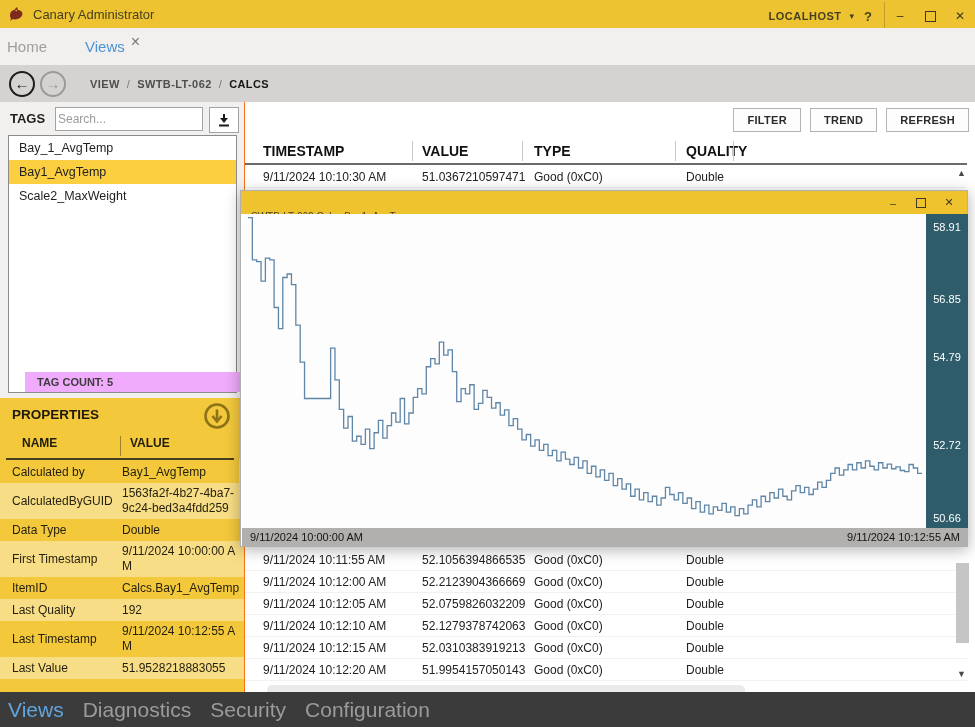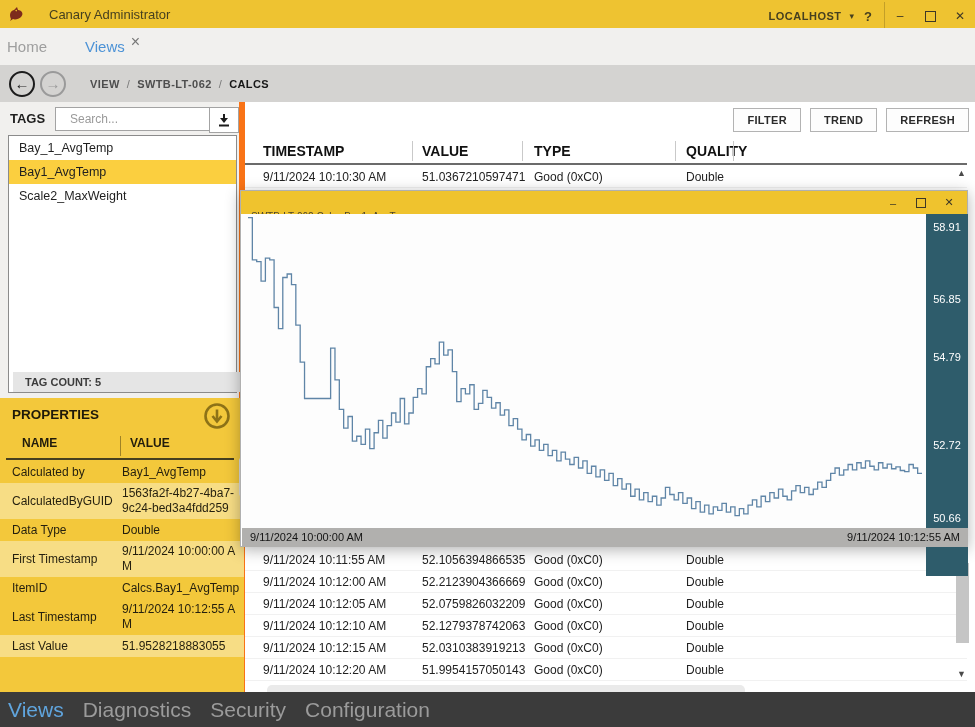--- a/index.html
+++ b/index.html
@@ -1,21 +1,21 @@
 <!DOCTYPE html>
 <html><head>
 <meta charset="utf-8">
 <style>
   html,body{margin:0;padding:0;background:#888;}
   .frame{position:relative;width:975px;height:727px;overflow:hidden;background:#fff;
          font-family:"Liberation Sans",sans-serif;-webkit-font-smoothing:antialiased;}
   
   .titlebar{position:absolute;left:0;top:0;width:975px;height:28px;background:#eec331;
             display:flex;align-items:center;}
-  .app-title{font-size:13px;color:#46401f;margin-left:24px;}
+  .app-title{font-size:13px;color:#46401f;margin-left:8px;}
   .tb-right{position:absolute;right:0;top:0;height:32px;display:flex;align-items:center;}
   .host{font-size:11px;font-weight:bold;color:#46401f;letter-spacing:.5px;}
   .caret{font-size:9px;color:#46401f;margin:0 10px 0 8px;cursor:pointer;}
   .help{font-size:13px;font-weight:bold;color:#46401f;margin-right:12px;cursor:pointer;}
   .tb-div{width:1px;height:28px;background:rgba(0,0,0,.18);}
   .winbtn{width:30px;height:28px;display:flex;align-items:center;justify-content:center;
           font-size:12px;color:#3e3826;cursor:pointer;}
   .maxbox{width:9px;height:9px;border:1.5px solid #3e3826;}
   .logo{margin-left:8px;display:flex;align-items:center;}
   
@@ -30,33 +30,33 @@
             display:flex;align-items:center;}
   .navbtn{width:26px;height:26px;border-radius:50%;display:flex;align-items:center;justify-content:center;
           font-size:15px;font-weight:bold;box-sizing:border-box;cursor:pointer;background:transparent;}
   .navbtn.back{border:2px solid #1c1c1c;color:#1c1c1c;margin-left:9px;}
   .navbtn.fwd{border:2px solid #9a9a9a;color:#9a9a9a;margin-left:5px;}
   .crumbs{margin-left:24px;font-size:11px;font-weight:bold;color:#4e4e4e;letter-spacing:.4px;}
   .crumb-sep{color:#7a7a7a;margin:0 7px;font-weight:normal;}
   .crumb-last{color:#161616;}
   
   .sidebar{position:absolute;left:0;top:102px;width:245px;height:590px;background:#f1f0ee;
-           border-right:6px solid #f97316;box-sizing:border-box;}
+           border-right:1px solid #f97316;box-sizing:border-box;}
   .tags-row{position:absolute;left:0;top:5px;width:245px;height:26px;}
   .tags-label{position:absolute;left:10px;top:4px;font-size:13px;font-weight:bold;color:#1e1e1e;}
   .search-input{position:absolute;left:55px;top:0;width:142px;height:22px;border:1px solid #a3a3a3;
-                font-size:12px;padding:0 14px;color:#333;background:#fff;outline:none;}
+                font-size:12px;padding:0 2px;color:#333;background:#fff;outline:none;}
   .search-input::placeholder{color:#9a9a9a;}
   .import-btn{position:absolute;left:209px;top:0;width:28px;height:24px;border:1px solid #a3a3a3;
               background:#fff;display:flex;align-items:center;justify-content:center;cursor:pointer;}
   .listbox{position:absolute;left:8px;top:33px;width:229px;height:258px;background:#fff;
            border:1px solid #8b8b8b;box-sizing:border-box;}
   .tag-item{height:24px;line-height:24px;font-size:12.5px;color:#1f1f1f;padding-left:10px;cursor:pointer;}
   .tag-item.selected{background:#fbcf3f;}
-  .tag-count{position:absolute;left:4px;bottom:0;width:100%;height:20px;background:#e5e5e5;
+  .tag-count{position:absolute;left:16px;bottom:0;width:100%;height:20px;background:#f0abfc;
              font-size:11px;font-weight:bold;color:#3c3c3c;line-height:20px;padding-left:12px;box-sizing:border-box;}
   
   .props{position:absolute;left:0;top:296px;width:244px;height:294px;background:#f3c83b;}
   .props-title{position:absolute;left:12px;top:9px;font-size:13.5px;font-weight:bold;color:#1f1a09;}
   .props-collapse{position:absolute;left:203px;top:4px;width:28px;height:28px;cursor:pointer;}
   .props-header{position:absolute;left:0;top:38px;width:244px;height:20px;font-size:12px;font-weight:bold;color:#211c0c;}
   .ph-name{position:absolute;left:22px;}
   .ph-value{position:absolute;left:130px;}
   .props-vdiv{position:absolute;left:120px;top:38px;width:1px;height:20px;background:rgba(0,0,0,.35);}
   .props-underline{position:absolute;left:6px;top:60px;width:228px;height:2px;background:#46401f;}
@@ -86,21 +86,21 @@
   
   .popup{position:absolute;left:240px;top:190px;width:728px;height:357px;background:#fff;
          border:1px solid #b0b0b0;box-sizing:border-box;box-shadow:0 3px 14px rgba(0,0,0,.3);}
   .popup-title{position:absolute;left:0;top:0;width:100%;height:23px;background:#efc32e;}
   .popup-title-text{position:absolute;left:10px;top:20px;font-size:10px;color:#4a432a;}
   .popup-controls{position:absolute;right:4px;top:0;height:23px;display:flex;}
   .pwbtn{width:28px;height:23px;display:flex;align-items:center;justify-content:center;
          font-size:11px;color:#3e3826;cursor:pointer;}
   .pmaxbox{width:8px;height:8px;border:1.5px solid #3e3826;}
   .plot{position:absolute;left:1px;top:23px;width:684px;height:314px;background:#fdfdfd;cursor:crosshair;}
-  .y-axis{position:absolute;left:685px;top:23px;width:42px;height:362px;background:#2e5c6b;}
+  .y-axis{position:absolute;left:685px;top:23px;width:42px;height:314px;background:#2e5c6b;}
   .y-tick{position:absolute;left:0;width:100%;text-align:center;font-size:11px;color:#fff;}
   .timebar{position:absolute;left:1px;top:337px;width:726px;height:19px;background:#b1b0ae;}
   .time-start{position:absolute;left:8px;top:3px;font-size:11px;color:#141414;}
   .time-end{position:absolute;right:8px;top:3px;font-size:11px;color:#141414;}
   
   .bottombar{position:absolute;left:0;top:692px;width:975px;height:35px;background:#3b3b3b;
              display:flex;align-items:center;gap:19px;padding-left:8px;box-sizing:border-box;}
   .bn-item{font-size:21px;color:#9b9b9b;cursor:pointer;line-height:35px;}
   .bn-item.active{color:#60a5de;}
 </style>
@@ -194,20 +194,24 @@
             <div class="prop-value">Double</div>
           </div>
           <div class="prop-row alt">
             <div class="prop-name">First Timestamp</div>
             <div class="prop-value">9/11/2024 10:00:00 AM</div>
           </div>
           <div class="prop-row">
             <div class="prop-name">ItemID</div>
             <div class="prop-value">Calcs.Bay1_AvgTemp</div>
           </div>
+          <div class="prop-row alt">
+            <div class="prop-name">Last Quality</div>
+            <div class="prop-value">192</div>
+          </div>
           <div class="prop-row">
             <div class="prop-name">Last Timestamp</div>
             <div class="prop-value">9/11/2024 10:12:55 AM</div>
           </div>
           <div class="prop-row alt">
             <div class="prop-name">Last Value</div>
             <div class="prop-value">51.9528218883055</div>
           </div>
         </div>
       <div class="props-scroll"></div>

